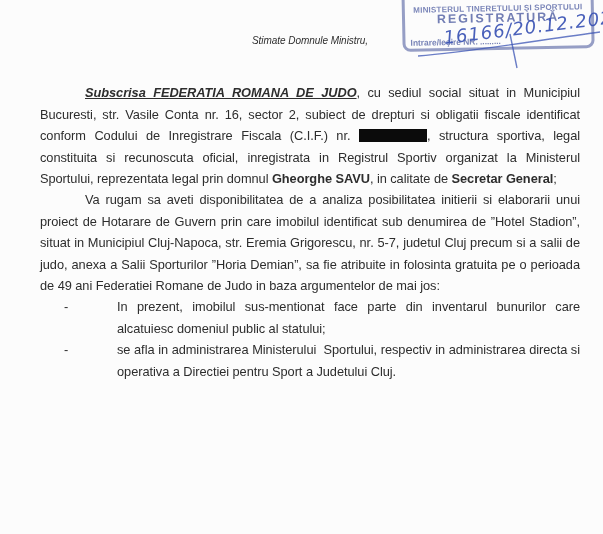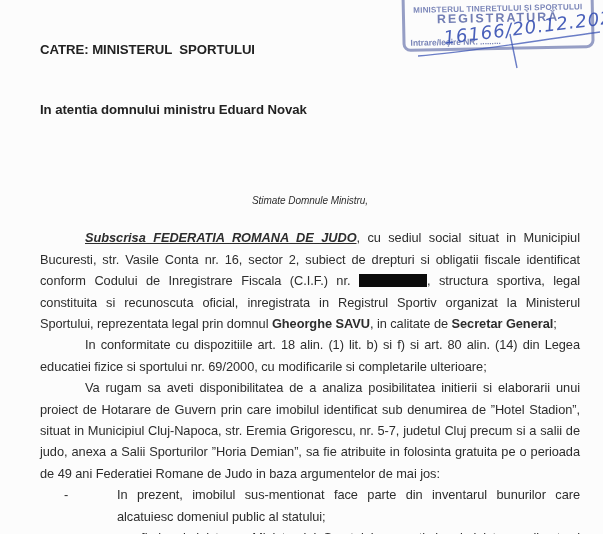--- a/index.html
+++ b/index.html
@@ -23,21 +23,21 @@
     font-weight:normal;
     font-style:italic;
     font-size:10px;
   }
   .para{
     margin:0;
     text-align:justify;
     text-indent:45px;
     white-space:pre-wrap;
   }
-  .para.first{margin-top:16px;}
+  .para.first{margin-top:31px;}
   .lead-underline{
     font-weight:bold;
     font-style:italic;
     text-decoration:underline;
   }
   .b{font-weight:bold;}
   .redaction{
     display:inline-block;
     width:68px;height:13px;
     background:#0b0b0b;
@@ -103,41 +103,36 @@
   .flourish{
     position:absolute;left:400px;top:0;
     pointer-events:none;
   }
 </style>
 </head>
 <body>
 
 <div class="page">
 
-  <div class="doc-header">
-    <div>CATRE: MINISTERUL  SPORTULUI</div>
-    <div>In atentia domnului ministru Eduard Novak</div>
-  </div>
 
   <div class="stamp">
     <div class="stamp-org">MINISTERUL TINERETULUI ŞI SPORTULUI</div>
     <div class="stamp-title">REGISTRATURĂ</div>
     <div class="stamp-entry">Intrare/Ieşire NR. .........</div>
   </div>
   <div class="handwriting">16166/20.12.2021</div>
   <svg class="flourish" width="203" height="70">
     <path d="M 18 56 C 70 52, 140 40, 200 32" stroke="rgba(58,83,180,0.75)" stroke-width="1.4" fill="none"></path>
     <path d="M 110 34 L 117 68" stroke="rgba(58,83,180,0.75)" stroke-width="1.4" fill="none"></path>
   </svg>
 
   <div class="salutation">Stimate Domnule Ministru,</div>
 
   <p class="para first"><span class="lead-underline">Subscrisa FEDERATIA ROMANA DE JUDO</span><span>, cu sediul social situat in Municipiul Bucuresti, str. Vasile Conta nr. 16, sector 2, subiect de drepturi si obligatii fiscale identificat conform Codului de Inregistrare Fiscala (C.I.F.) nr. </span><span class="redaction"></span><span>, structura sportiva, legal constituita si recunoscuta oficial, inregistrata in Registrul Sportiv organizat la Ministerul  Sportului, reprezentata legal prin domnul </span><span class="b">Gheorghe SAVU</span><span>, in calitate de </span><span class="b">Secretar General</span><span>;</span></p>
 
-  <p class="para">In conformitate cu dispozitiile art. 18 alin. (1) lit. b) si f) si art. 80 alin. (14) din Legea educatiei fizice si sportului nr. 69/2000, cu modificarile si completarile ulterioare;</p>
 
   <p class="para">Va rugam sa aveti disponibilitatea de a analiza posibilitatea initierii si elaborarii unui proiect de Hotarare de Guvern prin care imobilul identificat sub denumirea de ”Hotel Stadion”, situat in Municipiul Cluj-Napoca, str. Eremia Grigorescu, nr. 5-7, judetul Cluj precum si a salii de judo, anexa a Salii Sporturilor ”Horia Demian”, sa fie atribuite in folosinta gratuita pe o perioada de 49 ani Federatiei Romane de Judo in baza argumentelor de mai jos:</p>
 
   <div class="bullet">
     <span class="bullet-marker">-</span>
     <div class="bullet-text">In prezent, imobilul sus-mentionat face parte din inventarul bunurilor care alcatuiesc domeniul public al statului;</div>
   </div>
   <div class="bullet">
     <span class="bullet-marker">-</span>
     <div class="bullet-text">se afla in administrarea Ministerului  Sportului, respectiv in administrarea directa si operativa a Directiei pentru Sport a Judetului Cluj.</div>

